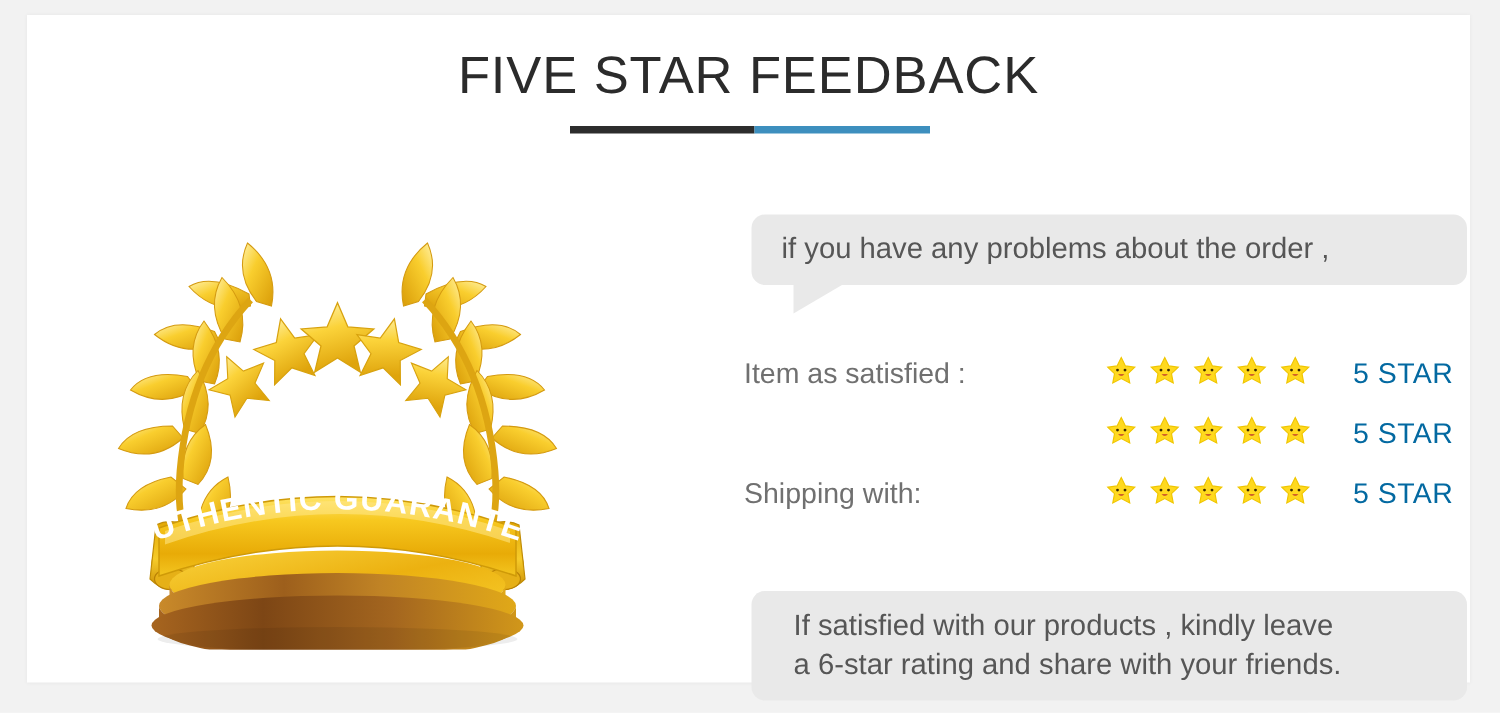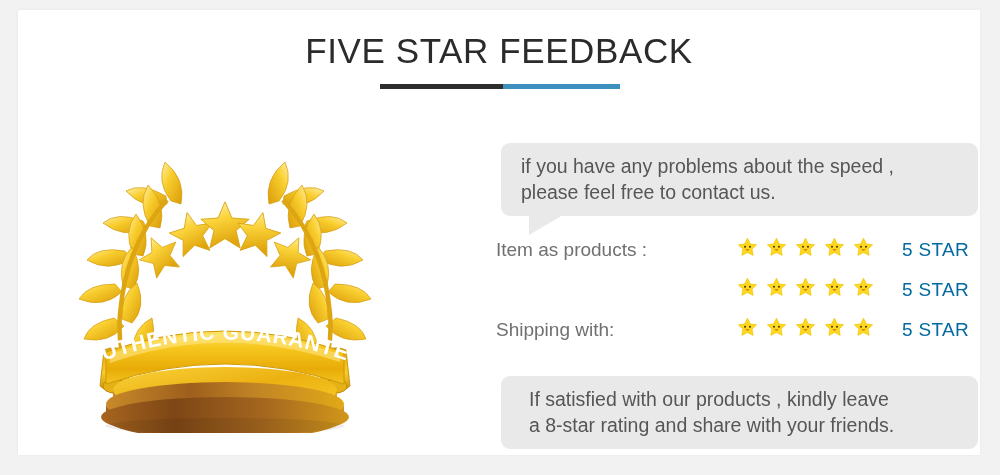--- a/index.html
+++ b/index.html
@@ -89,21 +89,21 @@
   #bubble-top { left: 18px; top: 8px; width: 477px; }
   #bubble-top .tail {
     position: absolute;
     left: 28px;
     bottom: -19px;
     width: 0; height: 0;
     border-left: 0 solid transparent;
     border-top: 20px solid #e9e9e9;
     border-right: 34px solid transparent;
   }
-  #bubble-bottom { left: 18px; top: 241px; width: 477px; padding-left: 28px; }
+  #bubble-bottom { left: 18px; top: 259px; width: 477px; padding-left: 28px; }
 
   
   #ratings {
     position: absolute;
     left: 13px;
     top: 98px;
     width: 484px;
   }
   .rating-row {
     position: relative;
@@ -263,29 +263,28 @@
         <ellipse cx="155" cy="266" rx="119" ry="22" fill="url(#gPlateMid)"></ellipse>
         <path fill="url(#gPlateBot)" d="M36 266 A119 22 0 0 0 274 266 L274 280 A119 22 0 0 1 36 280 Z"></path>
         <ellipse cx="155" cy="279" rx="124" ry="20" fill="url(#gPlateBot)"></ellipse>
         <ellipse cx="155" cy="288" rx="120" ry="8" fill="#000" opacity="0.07"></ellipse>
       </svg>
     </div>
 
     <div id="right-col">
 
       <div id="bubble-top" class="bubble">
-        <div>if you have any problems about the speed ,</div>
-        <div>please feel free to contact us.</div>
+        <div>if you have any problems about the order ,</div>
         <span class="tail"></span>
       </div>
 
       <div id="ratings">
 
         <div class="rating-row">
-          <span class="rating-label">Item as products :</span>
+          <span class="rating-label">Item as satisfied :</span>
           <span class="rating-stars">
             <svg viewBox="0 0 24 24">
                 <g>
                   <path fill="#ffd91e" stroke="#f0c600" stroke-width="0.8" d="M12 2.4 L14.9 8.3 L21.4 9.2 L16.7 13.7 L17.9 20.2 L12 17.1 L6.1 20.2 L7.3 13.7 L2.6 9.2 L9.1 8.3 Z"></path>
                   <circle cx="9.4" cy="11.2" r="1" fill="#3b2a00"></circle>
                   <circle cx="14.6" cy="11.2" r="1" fill="#3b2a00"></circle>
                   <path d="M9.8 14 Q12 16.2 14.2 14 Z" fill="#c0392b"></path>
                 </g>
               </svg>
             <svg viewBox="0 0 24 24">
@@ -414,18 +413,18 @@
                 </g>
               </svg>
           </span>
           <span class="rating-value">5 STAR</span>
         </div>
 
       </div>
 
       <div id="bubble-bottom" class="bubble">
         <div>If satisfied with our products ,  kindly leave</div>
-        <div>a 8-star rating and share with your friends.</div>
+        <div>a 6-star rating and share with your friends.</div>
       </div>
 
     </div>
   </div>
 </div>
 
 </body></html>

